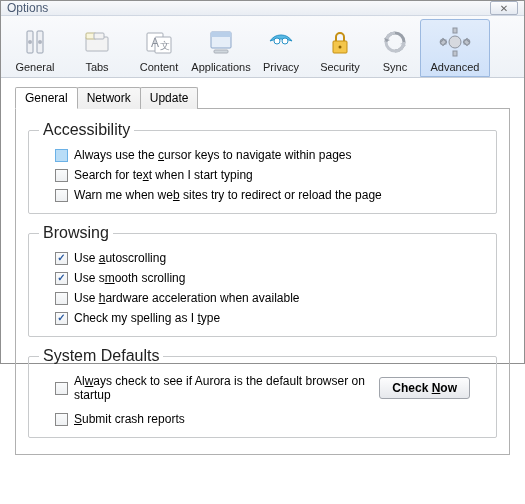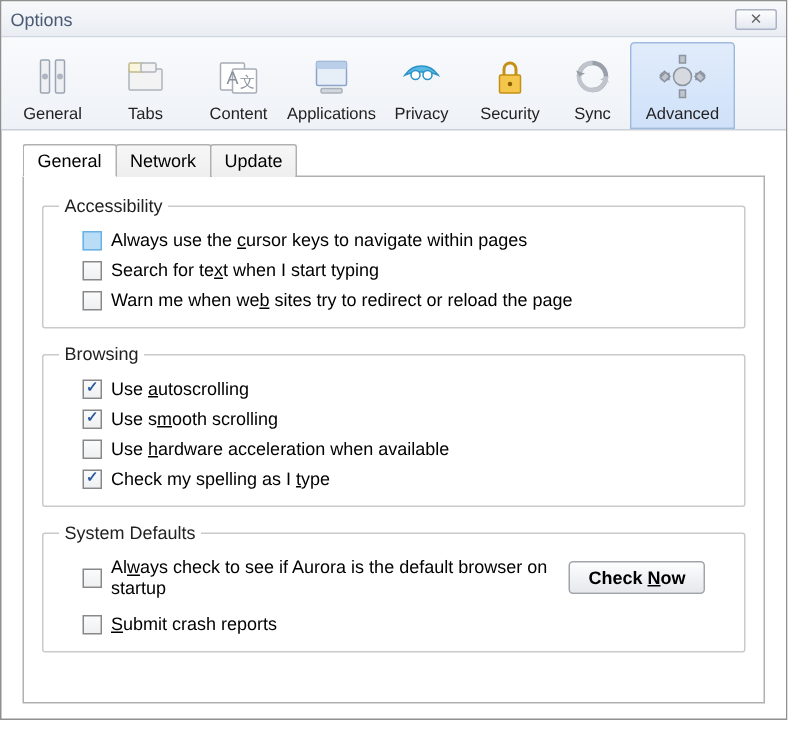--- a/index.html
+++ b/index.html
@@ -7,21 +7,21 @@
   font-family: "Segoe UI", Tahoma, sans-serif;
   font-size: 12px;
   background: #fff;
   width: 525px;
   height: 504px;
   overflow: hidden;
 }
 .window {
   border: 1px solid #8f8f8f;
   width: 525px;
-  height: 480px;
+  height: 364px;
   background: #fff;
   display: flex;
   flex-direction: column;
 }
 .titlebar {
   background: linear-gradient(#f8f9fb, #e9edf3);
   border-bottom: 1px solid #d0d7e2;
   height: 24px;
   display: flex;
   align-items: center;
@@ -100,21 +100,21 @@
   height: 100%;
 }
 fieldset {
   border: 1px solid #c8cacc;
   border-radius: 2px;
   padding: 6px 10px 8px 10px;
   margin-bottom: 10px;
 }
 legend {
   padding: 0 4px;
-  font-size: 12px;
+  font-size: 16px;
   color: #222;
   margin-top: 36px;
 }
 .chk-row {
   display: flex;
   align-items: center;
   padding: 3px 16px;
 }
 .chk {
   width: 13px; height: 13px;

